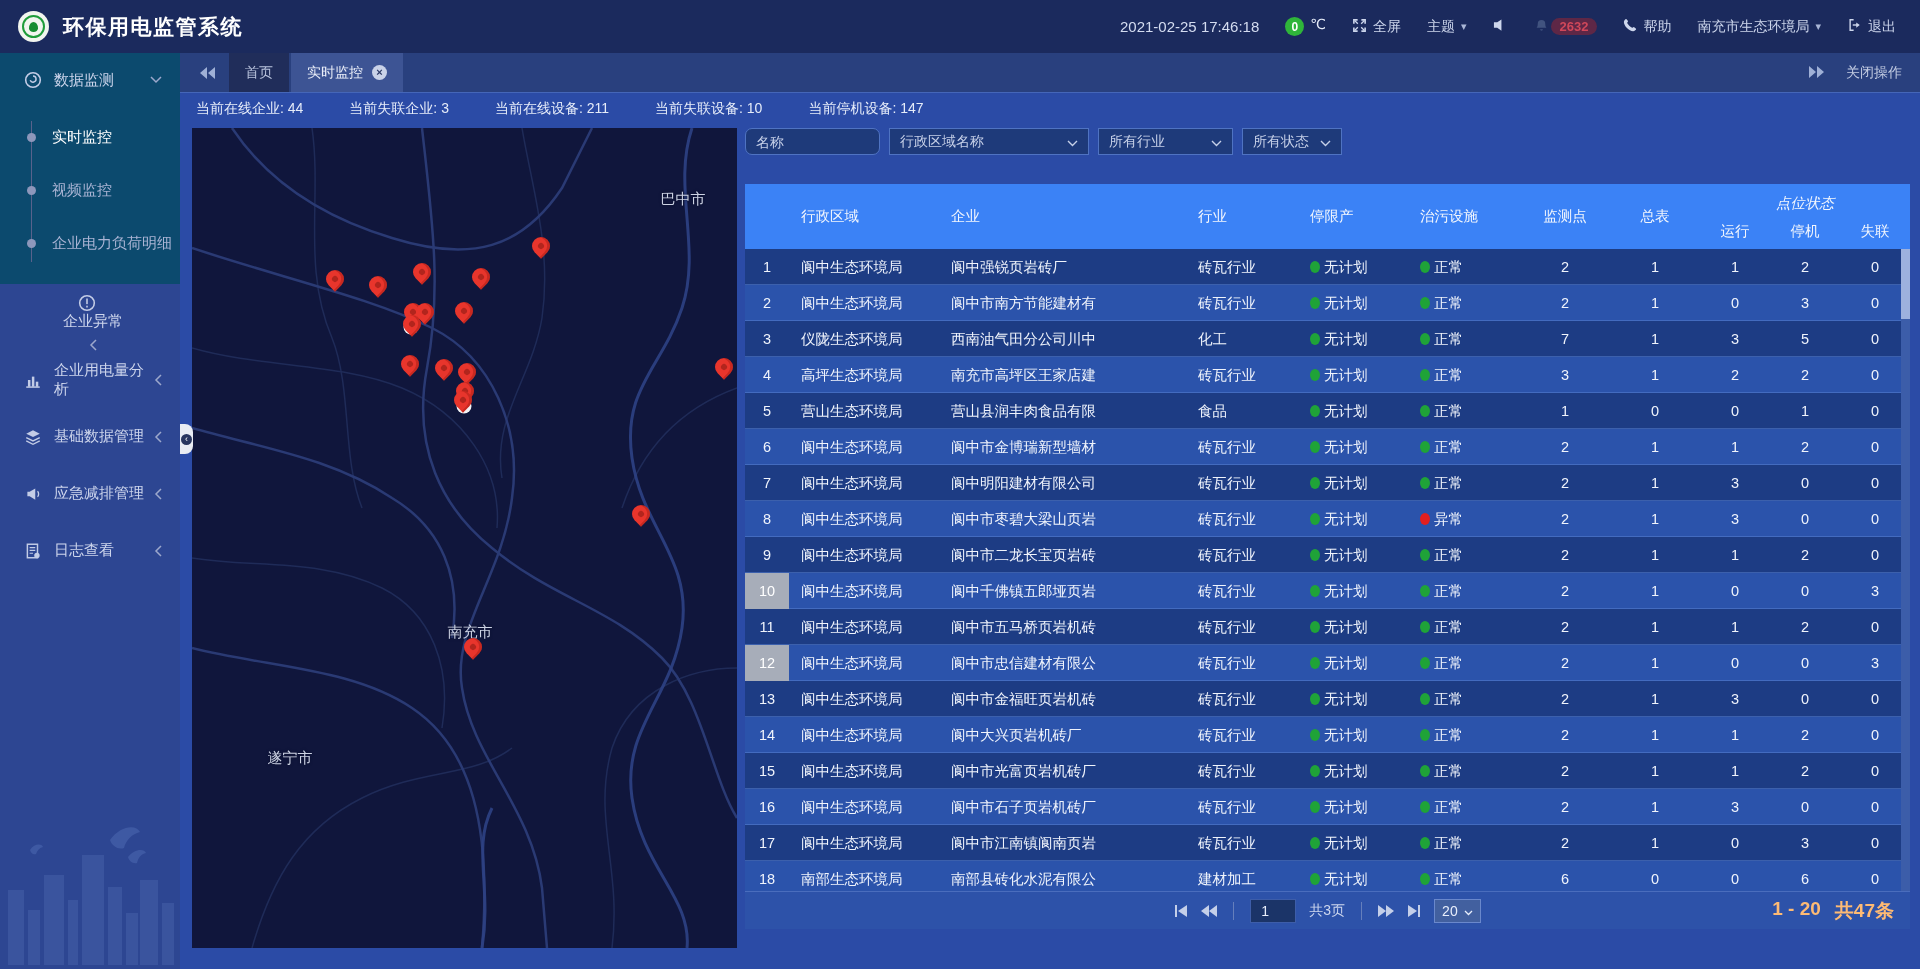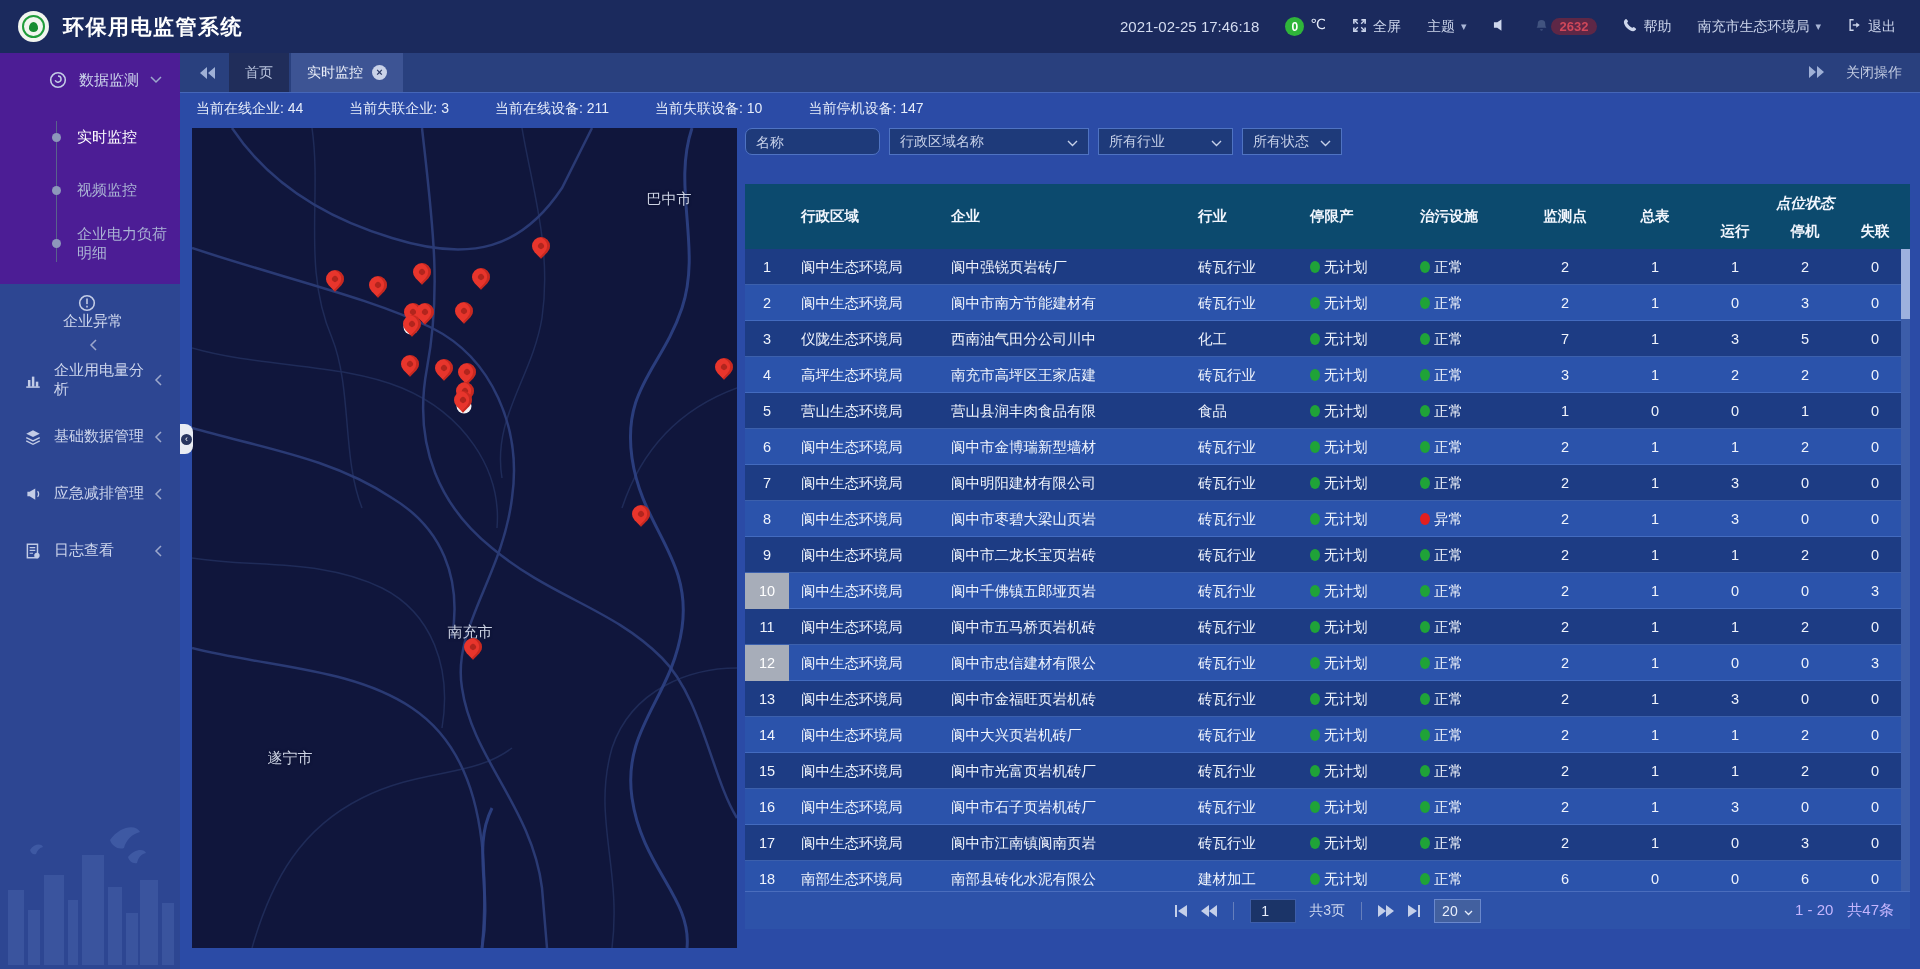--- a/index.html
+++ b/index.html
@@ -27,21 +27,21 @@
   .notif { display:flex; align-items:center; gap:2px; position:relative; cursor:pointer; }
   .notif-badge { background:#5e2746; color:#d0475a; font-weight:bold; font-size:13px;
     padding:1px 9px; border-radius:9px; }
 
   
   .body { display:flex; height:916px; position:relative; }
 
   
   .sidebar { width:180px; background:#2d4692; flex-shrink:0; position:relative; overflow:hidden; }
   .menu { padding-top:0; }
-  .menu-group.expanded { background:#4c1d95;padding-left:25px; }
+  .menu-group.expanded { background:#0c4a6e; }
   .menu-item { height:50px; display:flex; align-items:center; padding:0 18px 0 24px;
     color:#cdd5ec; font-size:15px; cursor:pointer; }
   .menu-group.expanded > .menu-item { height:54px; }
   .mi-icon { width:18px; height:18px; margin-right:12px; color:#c3cce6; flex-shrink:0; }
   .mi-icon svg { width:18px; height:18px; display:block; }
   .mi-label { flex:1; }
   .mi-caret { color:#9ca8cc; font-size:13px; }
   .mi-caret svg { display:block; }
   .submenu { position:relative; padding:4px 0 14px 0; }
   .submenu::before { content:''; position:absolute; left:31px; top:14px; bottom:22px;
@@ -101,22 +101,22 @@
   .table-panel { flex:1; display:flex; flex-direction:column; min-width:0;
     --cols:44px 150px 1fr 112px 110px 112px 90px 90px 70px 70px 70px; }
   .filters { display:flex; gap:9px; height:27px; margin-bottom:29px; }
   .f-input, .f-select { background:#1e3a7a; border:1px solid #4f73c2; color:#c6d0e8;
     font-size:14px; height:27px; display:flex; align-items:center; padding:0 10px; }
   .f-input { width:135px; font-family:inherit;border-radius:7px; }
   .f-input::placeholder { color:#c6d0e8; }
   .f-select { justify-content:space-between; cursor:pointer; }
   .f-select.region { width:200px; } .f-select.industry { width:135px; } .f-select.status { width:100px; }
 
-  .grid-header { background:#0c4a6e; display:grid; grid-template-columns:var(--cols);
-    grid-template-rows:30px 35px; color:#f2f6fd; font-size:14.5px; font-weight:bold; }
+  .grid-header { background:#3b82f6; display:grid; grid-template-columns:var(--cols);
+    grid-template-rows:30px 35px; color:#f2f6fd; font-size:14.5px; font-weight:normal; }
   .th { display:flex; align-items:center; }
   .rowno-col { grid-column:1; grid-row:1 / span 2; }
   .main-th { grid-row:1 / span 2; padding-left:12px; }
   .c0{grid-column:2}.c1{grid-column:3}.c2{grid-column:4}.c3{grid-column:5}.c4{grid-column:6}
   .c5{grid-column:7;justify-content:center;padding-left:0}.c6{grid-column:8;justify-content:center;padding-left:0}
   .group-th { grid-column:9 / span 3; grid-row:1; font-style:italic; align-items:flex-end;
     justify-content:center; padding-bottom:1px; }
   .sub-th { grid-row:2; justify-content:center; }
   .s0{grid-column:9}.s1{grid-column:10}.s2{grid-column:11}
 
@@ -137,22 +137,22 @@
 
   .pager { height:38px; background:#2d52a9; border-top:1px solid #4a6dbd; display:flex;
     align-items:center; justify-content:center; position:relative; color:#cdd7ee; font-size:14px; }
   .pager-center { display:flex; align-items:center; gap:13px; }
   .pg-ico { color:#c4cfe9; display:flex; align-items:center; cursor:pointer; }
   .pg-divider { width:1px; height:18px; background:#7e93c4; opacity:.7; margin:0 3px; }
   .pg-input { width:46px; height:24px; background:#1b3468; border:1px solid #3d5da9;
     color:#e8eefb; font-size:14px; padding-left:10px; font-family:inherit; }
   .pg-size { background:#42609f; border:1px solid #6a88cc; height:24px; padding:0 7px;
     display:flex; align-items:center; gap:6px; color:#e8eefb; cursor:pointer; }
-  .pager-right { position:absolute; right:16px; display:flex; gap:14px; color:#c4b5fd;
-    font-size:15px; }
+  .pager-right { position:absolute; right:16px; display:flex; gap:14px; color:#fdba74;
+    font-size:19px;font-weight:bold; }
 </style>
 </head>
 <body>
 
 <header class="topbar">
   <div class="brand">
     <span class="logo">
       <span class="logo-inner">
           <span class="logo-core"></span>
         </span>
@@ -404,21 +404,21 @@
             <path d="M230 0C240 90 250 160 235 240 220 320 250 380 300 420 360 470 420 480 470 530 510 570 520 650 545 690"></path>
             <path d="M0 300C70 320 140 330 200 370 250 400 270 450 260 510"></path>
             <path d="M0 520C80 540 160 540 220 580 280 620 300 700 290 820"></path>
           </g>
           <g fill="none" stroke="#2e4184" stroke-width="3" opacity="0.9">
             <path d="M500 0C480 60 510 120 490 180 470 240 430 260 440 330 450 400 500 430 490 500 480 570 430 600 440 670 450 740 500 770 495 820"></path>
             <path d="M290 820C300 760 280 720 300 680"></path>
           </g>
         </svg>
         <div id="map-labels">
-            <div class="city-label" style="left: 477px; top: 71px;">巴中市</div>
+            <div class="city-label" style="left: 491px; top: 71px;">巴中市</div>
             <div class="city-label" style="left: 278px; top: 504px;">南充市</div>
             <div class="city-label" style="left: 98px; top: 630px;">遂宁市</div>
           </div>
         <div id="map-markers">
             <div class="cluster" style="left: 219px; top: 199px;"></div>
             <div class="cluster" style="left: 272px; top: 278px;"></div>
             <div class="pin" style="left: 134px; top: 142px; background: rgb(232, 53, 44);"></div>
             <div class="pin" style="left: 177px; top: 148px; background: rgb(232, 53, 44);"></div>
             <div class="pin" style="left: 221px; top: 135px; background: rgb(232, 53, 44);"></div>
             <div class="pin" style="left: 280px; top: 140px; background: rgb(232, 53, 44);"></div>

